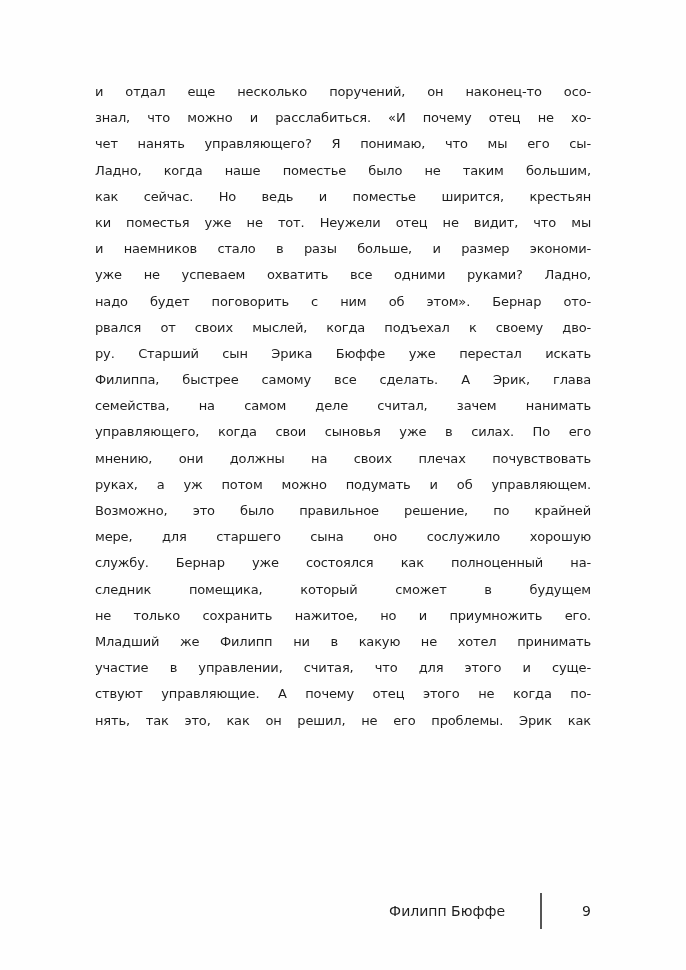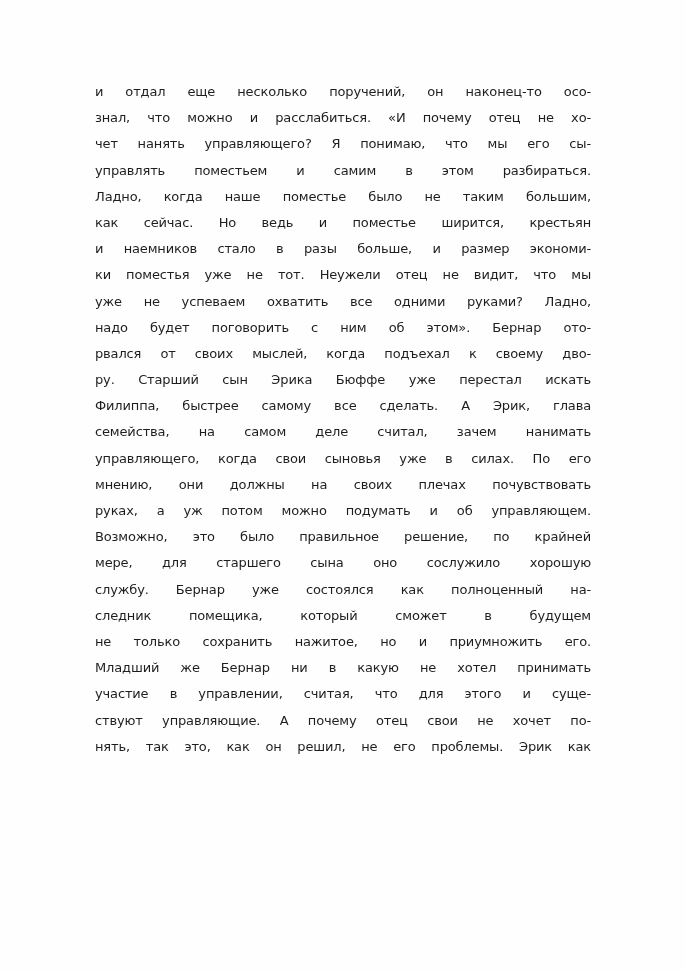--- a/index.html
+++ b/index.html
@@ -76,38 +76,42 @@
   }
 </style>
 </head>
 <body>
 
 <div class="page">
   <div class="body-text">
     <span class="line">и отдал еще несколько поручений, он наконец-то осо-</span>
     <span class="line">знал, что можно и расслабиться. «И почему отец не хо-</span>
     <span class="line">чет нанять управляющего? Я понимаю, что мы его сы-</span>
-    <span class="line">управлять поместьем и самим в этом разбираться.</span>
     <span class="line">Ладно, когда наше поместье было не таким большим,</span>
     <span class="line">как сейчас. Но ведь и поместье ширится, крестьян</span>
+    <span class="line">ки поместья уже не тот. Неужели отец не видит, что мы</span>
     <span class="line">и наемников стало в разы больше, и размер экономи-</span>
-    <span class="line">ки поместья уже не тот. Неужели отец не видит, что мы</span>
     <span class="line">уже не успеваем охватить все одними руками? Ладно,</span>
     <span class="line">надо будет поговорить с ним об этом». Бернар ото-</span>
     <span class="line">рвался от своих мыслей, когда подъехал к своему дво-</span>
     <span class="line">ру. Старший сын Эрика Бюффе уже перестал искать</span>
     <span class="line">Филиппа, быстрее самому все сделать. А Эрик, глава</span>
     <span class="line">семейства, на самом деле считал, зачем нанимать</span>
     <span class="line">управляющего, когда свои сыновья уже в силах. По его</span>
     <span class="line">мнению, они должны на своих плечах почувствовать</span>
     <span class="line">руках, а уж потом можно подумать и об управляющем.</span>
     <span class="line">Возможно, это было правильное решение, по крайней</span>
     <span class="line">мере, для старшего сына оно сослужило хорошую</span>
     <span class="line">службу. Бернар уже состоялся как полноценный на-</span>
     <span class="line">следник помещика, который сможет в будущем</span>
     <span class="line">не только сохранить нажитое, но и приумножить его.</span>
-    <span class="line">Младший же Бернар ни в какую не хотел принимать</span>
+    <span class="line">Младший же Филипп ни в какую не хотел принимать</span>
     <span class="line">участие в управлении, считая, что для этого и суще-</span>
-    <span class="line">ствуют управляющие. А почему отец свои не хочет по-</span>
+    <span class="line">ствуют управляющие. А почему отец этого не когда по-</span>
     <span class="line last">нять, так это, как он решил, не его проблемы. Эрик как</span>
   </div>
 
+  <div class="footer">
+    <span class="running-title">Филипп Бюффе</span>
+    <span class="separator"></span>
+    <span class="page-number">9</span>
+  </div>
 </div>
 
 </body></html>

